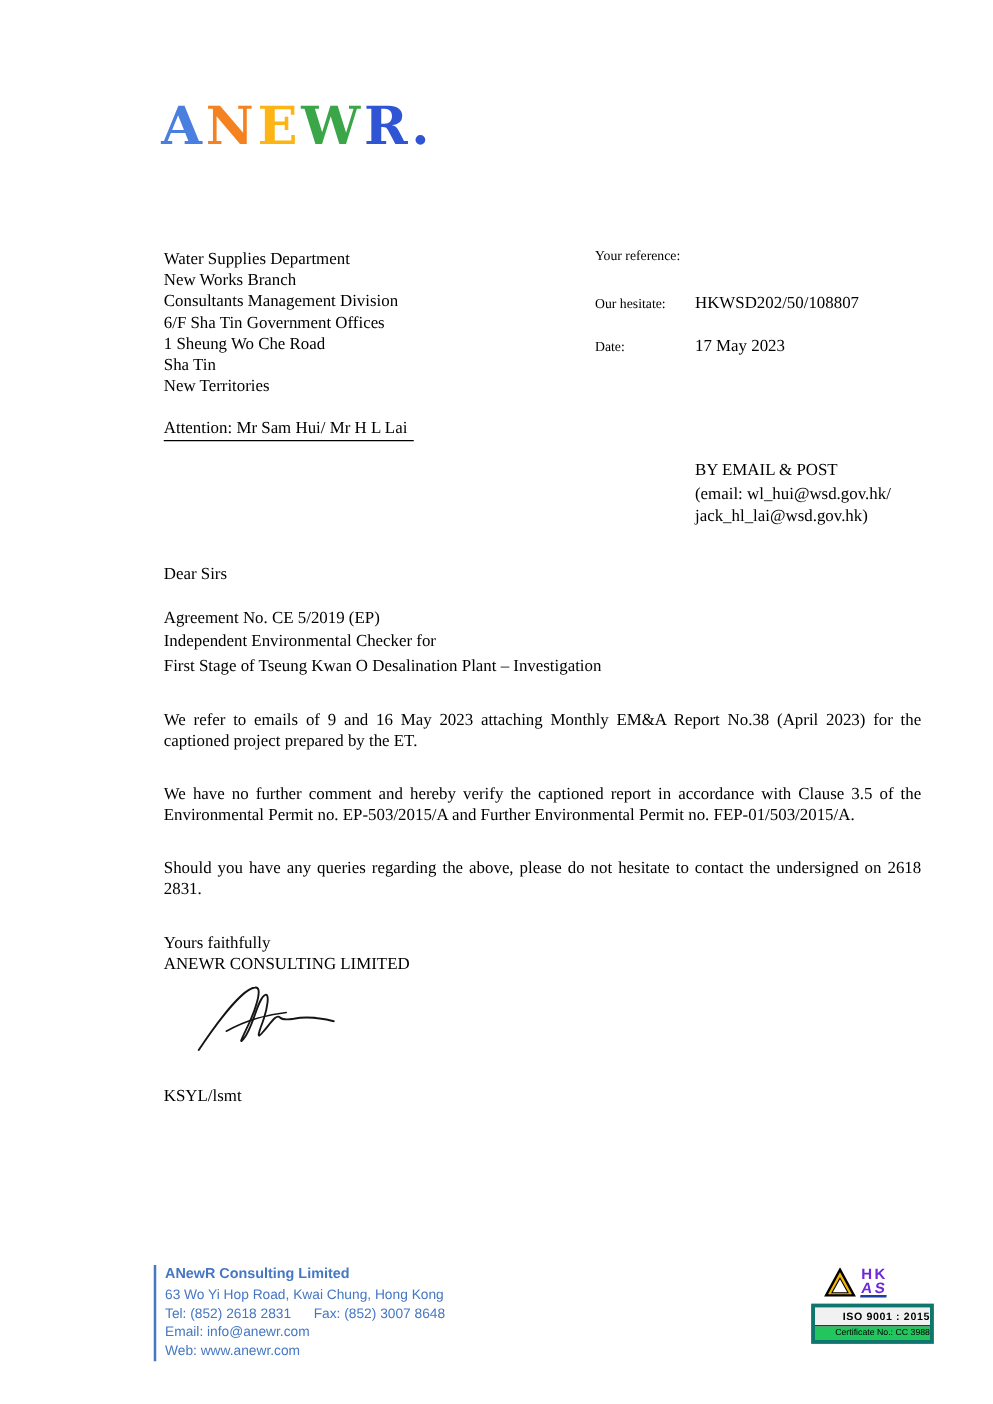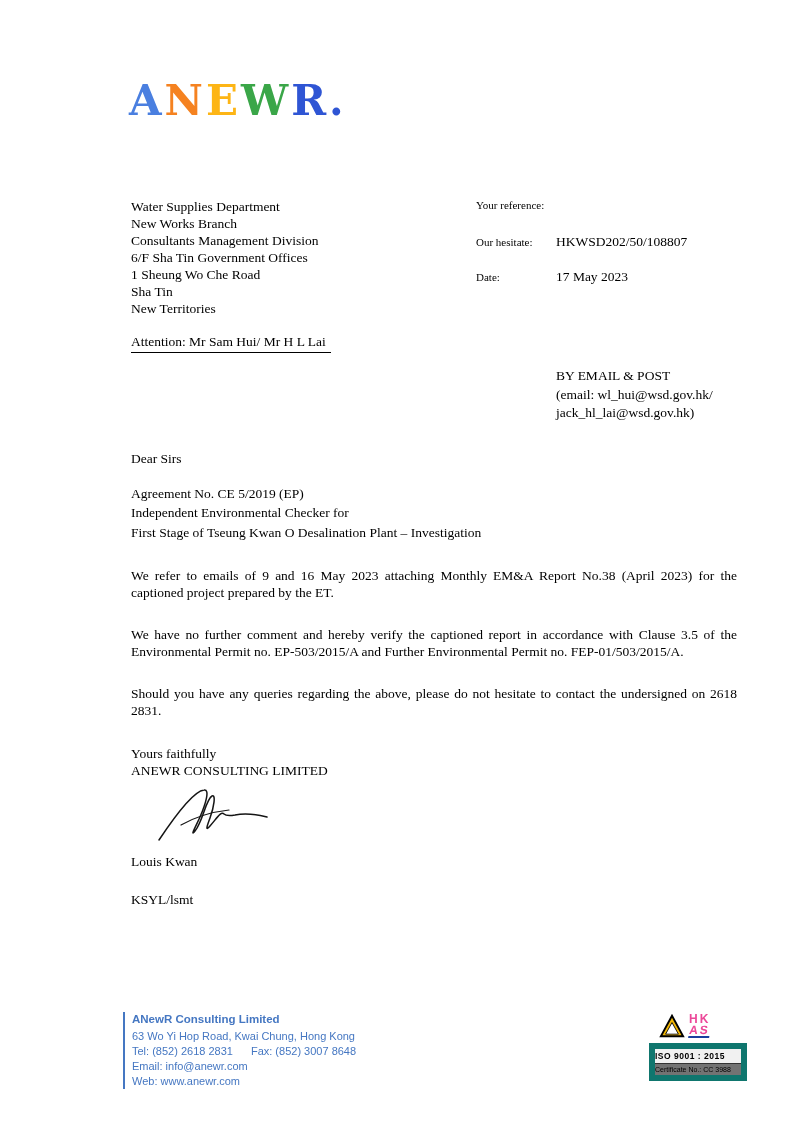--- a/index.html
+++ b/index.html
@@ -74,21 +74,21 @@
     position: absolute;
     left: 613px;
     top: 1014px;
     width: 98px;
     font-family: "Liberation Sans", sans-serif;
     color: #000;
   }
   .cert-top { display: flex; align-items: flex-start; gap: 4px; margin-left: 10px; }
   .hkas { font-weight: bold; font-size: 12px; line-height: 11px; letter-spacing: 2px; }
   .hkas .as-line { border-bottom: 2px solid #1b3f9e; display: inline-block; transform: skewX(-8deg); }
-  .iso-box { margin-top: 5px; border: 6px solid #0f766e; text-align: left; background: #737373; }
+  .iso-box { margin-top: 5px; border: 3px solid #0f766e; text-align: right; background: #22c55e; }
   .iso-line { font-weight: bold; font-size: 8.5px; padding: 2px 0; border-bottom: 1px solid #333; letter-spacing: 0.5px; background: #f1f1f1; }
   .cert-line { font-size: 7px; padding: 2px 0; }
 </style>
 </head>
 <body>
 
 <div class="page">
 
   <div class="logo">
     <span style="color: rgb(74, 127, 224);">A</span><span style="color: rgb(245, 130, 32);">N</span><span style="color: rgb(253, 181, 21);">E</span><span style="color: rgb(58, 166, 72);">W</span><span style="color: rgb(47, 85, 212);">R</span><span style="color: rgb(47, 85, 212);">.</span>
@@ -149,21 +149,20 @@
       <div>Yours faithfully</div>
       <div>ANEWR CONSULTING LIMITED</div>
     </div>
 
     <svg class="signature" width="130" height="62" viewBox="0 0 130 62">
       <path d="M 10 55 C 28 28, 46 6, 55 5 C 61 4, 57 18, 51 32 C 46 43, 41 52, 46 46 C 54 36, 57 14, 63 11 C 67 9, 65 22, 61 33 C 58 41, 56 47, 61 41 C 68 33, 72 26, 75 29 C 77 31, 80 31, 86 30 C 96 28, 106 29, 118 32" fill="none" stroke="#151515" stroke-width="1.5" stroke-linecap="round"></path>
       <path d="M 32 40 C 48 31, 62 27, 80 25" fill="none" stroke="#151515" stroke-width="1.2" stroke-linecap="round"></path>
     </svg>
 
     <div class="signatory">
-      <div>Louis Kwan</div>
     </div>
 
     <div class="initials">KSYL/lsmt</div>
 
   </div>
 
   <div class="footer" style="color: rgb(69, 119, 194);">
     <div class="company">ANewR Consulting Limited</div>
     <div>63 Wo Yi Hop Road, Kwai Chung, Hong Kong</div>
     <div class="telfax">
@@ -172,21 +171,21 @@
     <div>Email: info@anewr.com</div>
     <div>Web: www.anewr.com</div>
   </div>
 
   <div class="cert">
     <div class="cert-top">
       <svg width="26" height="24" viewBox="0 0 30 28">
         <polygon points="15,2 28,26 2,26" fill="#f2b705" stroke="#000" stroke-width="2.2"></polygon>
         <polygon points="15,10 22.5,23.5 7.5,23.5" fill="#ffffff" stroke="#000" stroke-width="1"></polygon>
       </svg>
-      <div class="hkas" style="color: #ec4899;">
+      <div class="hkas" style="color: #6d28d9;">
         <div>HK</div>
         <div class="as-line">AS</div>
       </div>
     </div>
     <div class="iso-box">
       <div class="iso-line">ISO 9001 : 2015</div>
       <div class="cert-line">Certificate No.: CC 3988</div>
     </div>
   </div>
 

